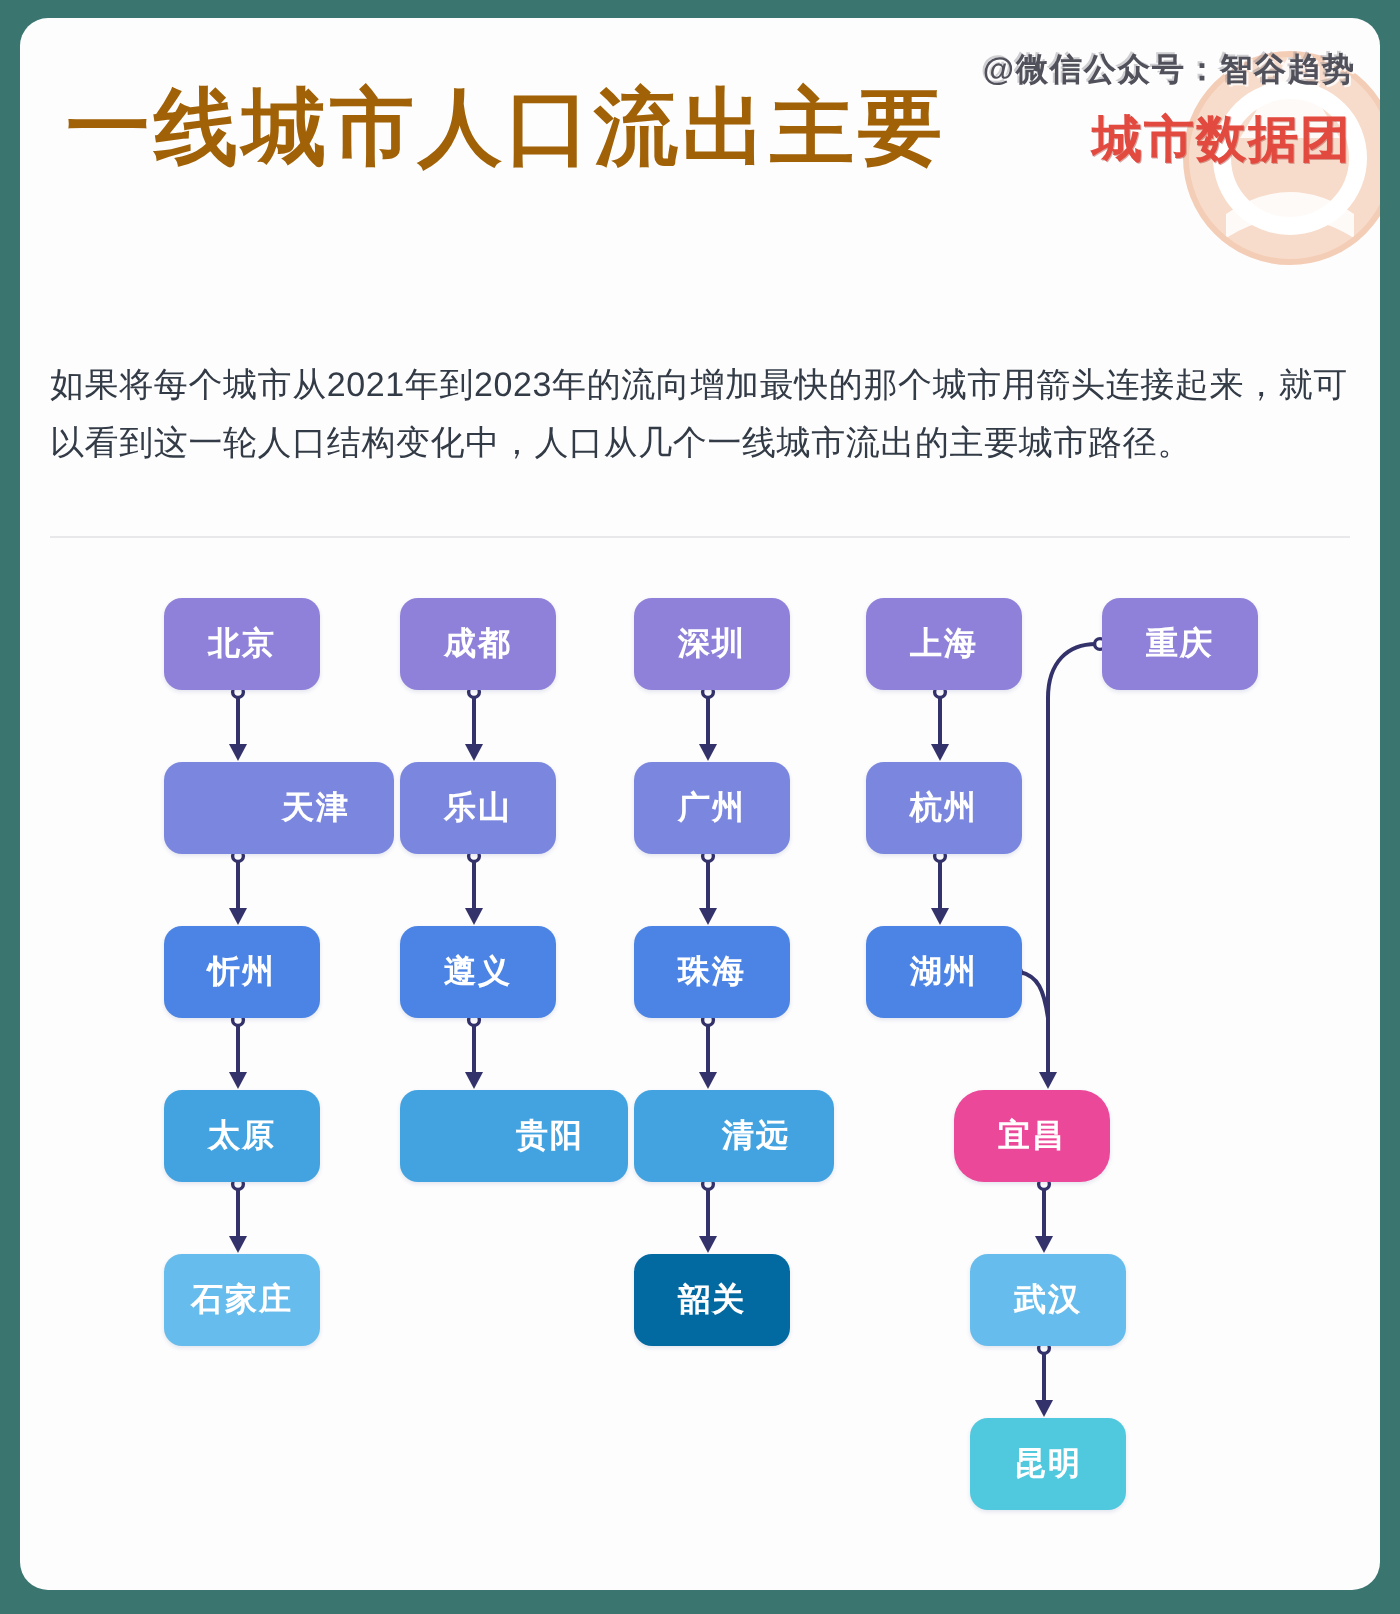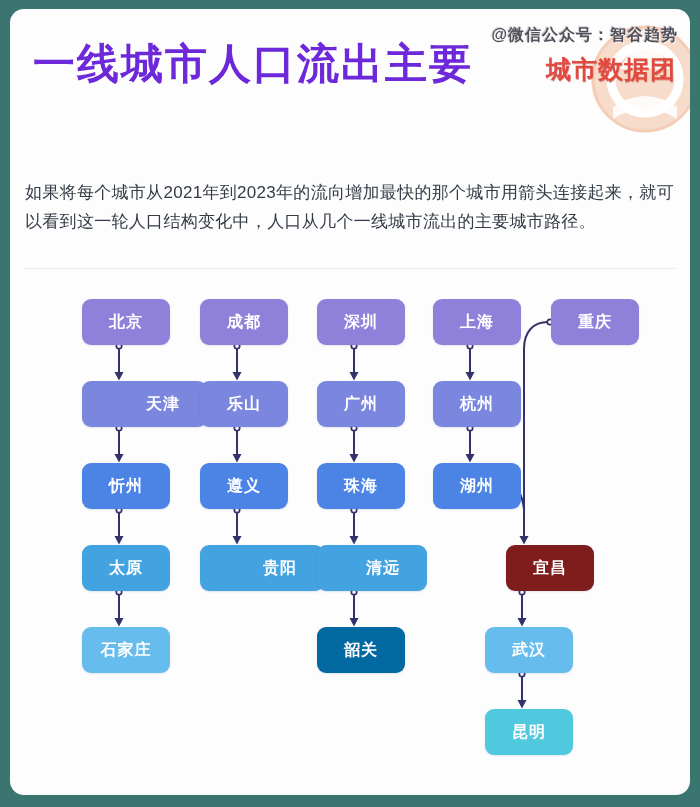--- a/index.html
+++ b/index.html
@@ -46,21 +46,21 @@
   }
   .title {
     position: absolute;
     left: 23px; top: 24px;
     margin: 0;
     z-index: 2;
     font-size: 42px;
     line-height: 62px;
     font-weight: bold;
     letter-spacing: 2px;
-    color: #6d28d9;
+    color: #a16207;
   }
   .intro {
     position: absolute;
     left: 15px; top: 170px;
     width: 652px;
     margin: 0;
     font-size: 17px;
     line-height: 28.5px;
     letter-spacing: 0.3px;
     color: #333B46;
@@ -71,21 +71,21 @@
     width: 650px; height: 1px;
     background: #E8E8EB;
   }
   .edges {
     position: absolute;
     left: 0; top: 0;
     width: 680px; height: 786px;
   }
   .node {
     position: absolute;
-    width: 88px; height: 46px;
+    width: 78px; height: 46px;
     border-radius: 9px;
     display: flex;
     align-items: center;
     justify-content: center;
     color: #FFFFFF;
     font-size: 16px;
     font-weight: bold;
     letter-spacing: 1px;
     box-shadow: 0 1px 2px rgba(40,60,120,0.12);
   }
@@ -177,18 +177,18 @@
       <div class="node" style="left: 190px; top: 536px; background: rgb(67, 163, 224); padding-left: 36px;">贵阳</div>
       <div class="node" style="left: 307px; top: 290px; background: rgb(143, 129, 217);">深圳</div>
       <div class="node" style="left: 307px; top: 372px; background: rgb(123, 135, 223);">广州</div>
       <div class="node" style="left: 307px; top: 454px; background: rgb(75, 132, 229);">珠海</div>
       <div class="node" style="left: 307px; top: 536px; background: rgb(67, 163, 224); padding-left: 22px;">清远</div>
       <div class="node" style="left: 307px; top: 618px; background: #0369a1;">韶关</div>
       <div class="node" style="left: 423px; top: 290px; background: rgb(143, 129, 217);">上海</div>
       <div class="node" style="left: 423px; top: 372px; background: rgb(123, 135, 223);">杭州</div>
       <div class="node" style="left: 423px; top: 454px; background: rgb(75, 132, 229);">湖州</div>
       <div class="node" style="left: 541px; top: 290px; background: rgb(143, 129, 217);">重庆</div>
-      <div class="node" style="left: 496px; top: 536px; background: #7f1d1d;">宜昌</div>
+      <div class="node" style="left: 467px; top: 536px; background: #ec4899; border-radius: 15px;">宜昌</div>
       <div class="node" style="left: 475px; top: 618px; background: rgb(102, 188, 236);">武汉</div>
       <div class="node" style="left: 475px; top: 700px; background: rgb(80, 200, 222);">昆明</div>
     </div>
 
 </div>
 
 </body></html>

